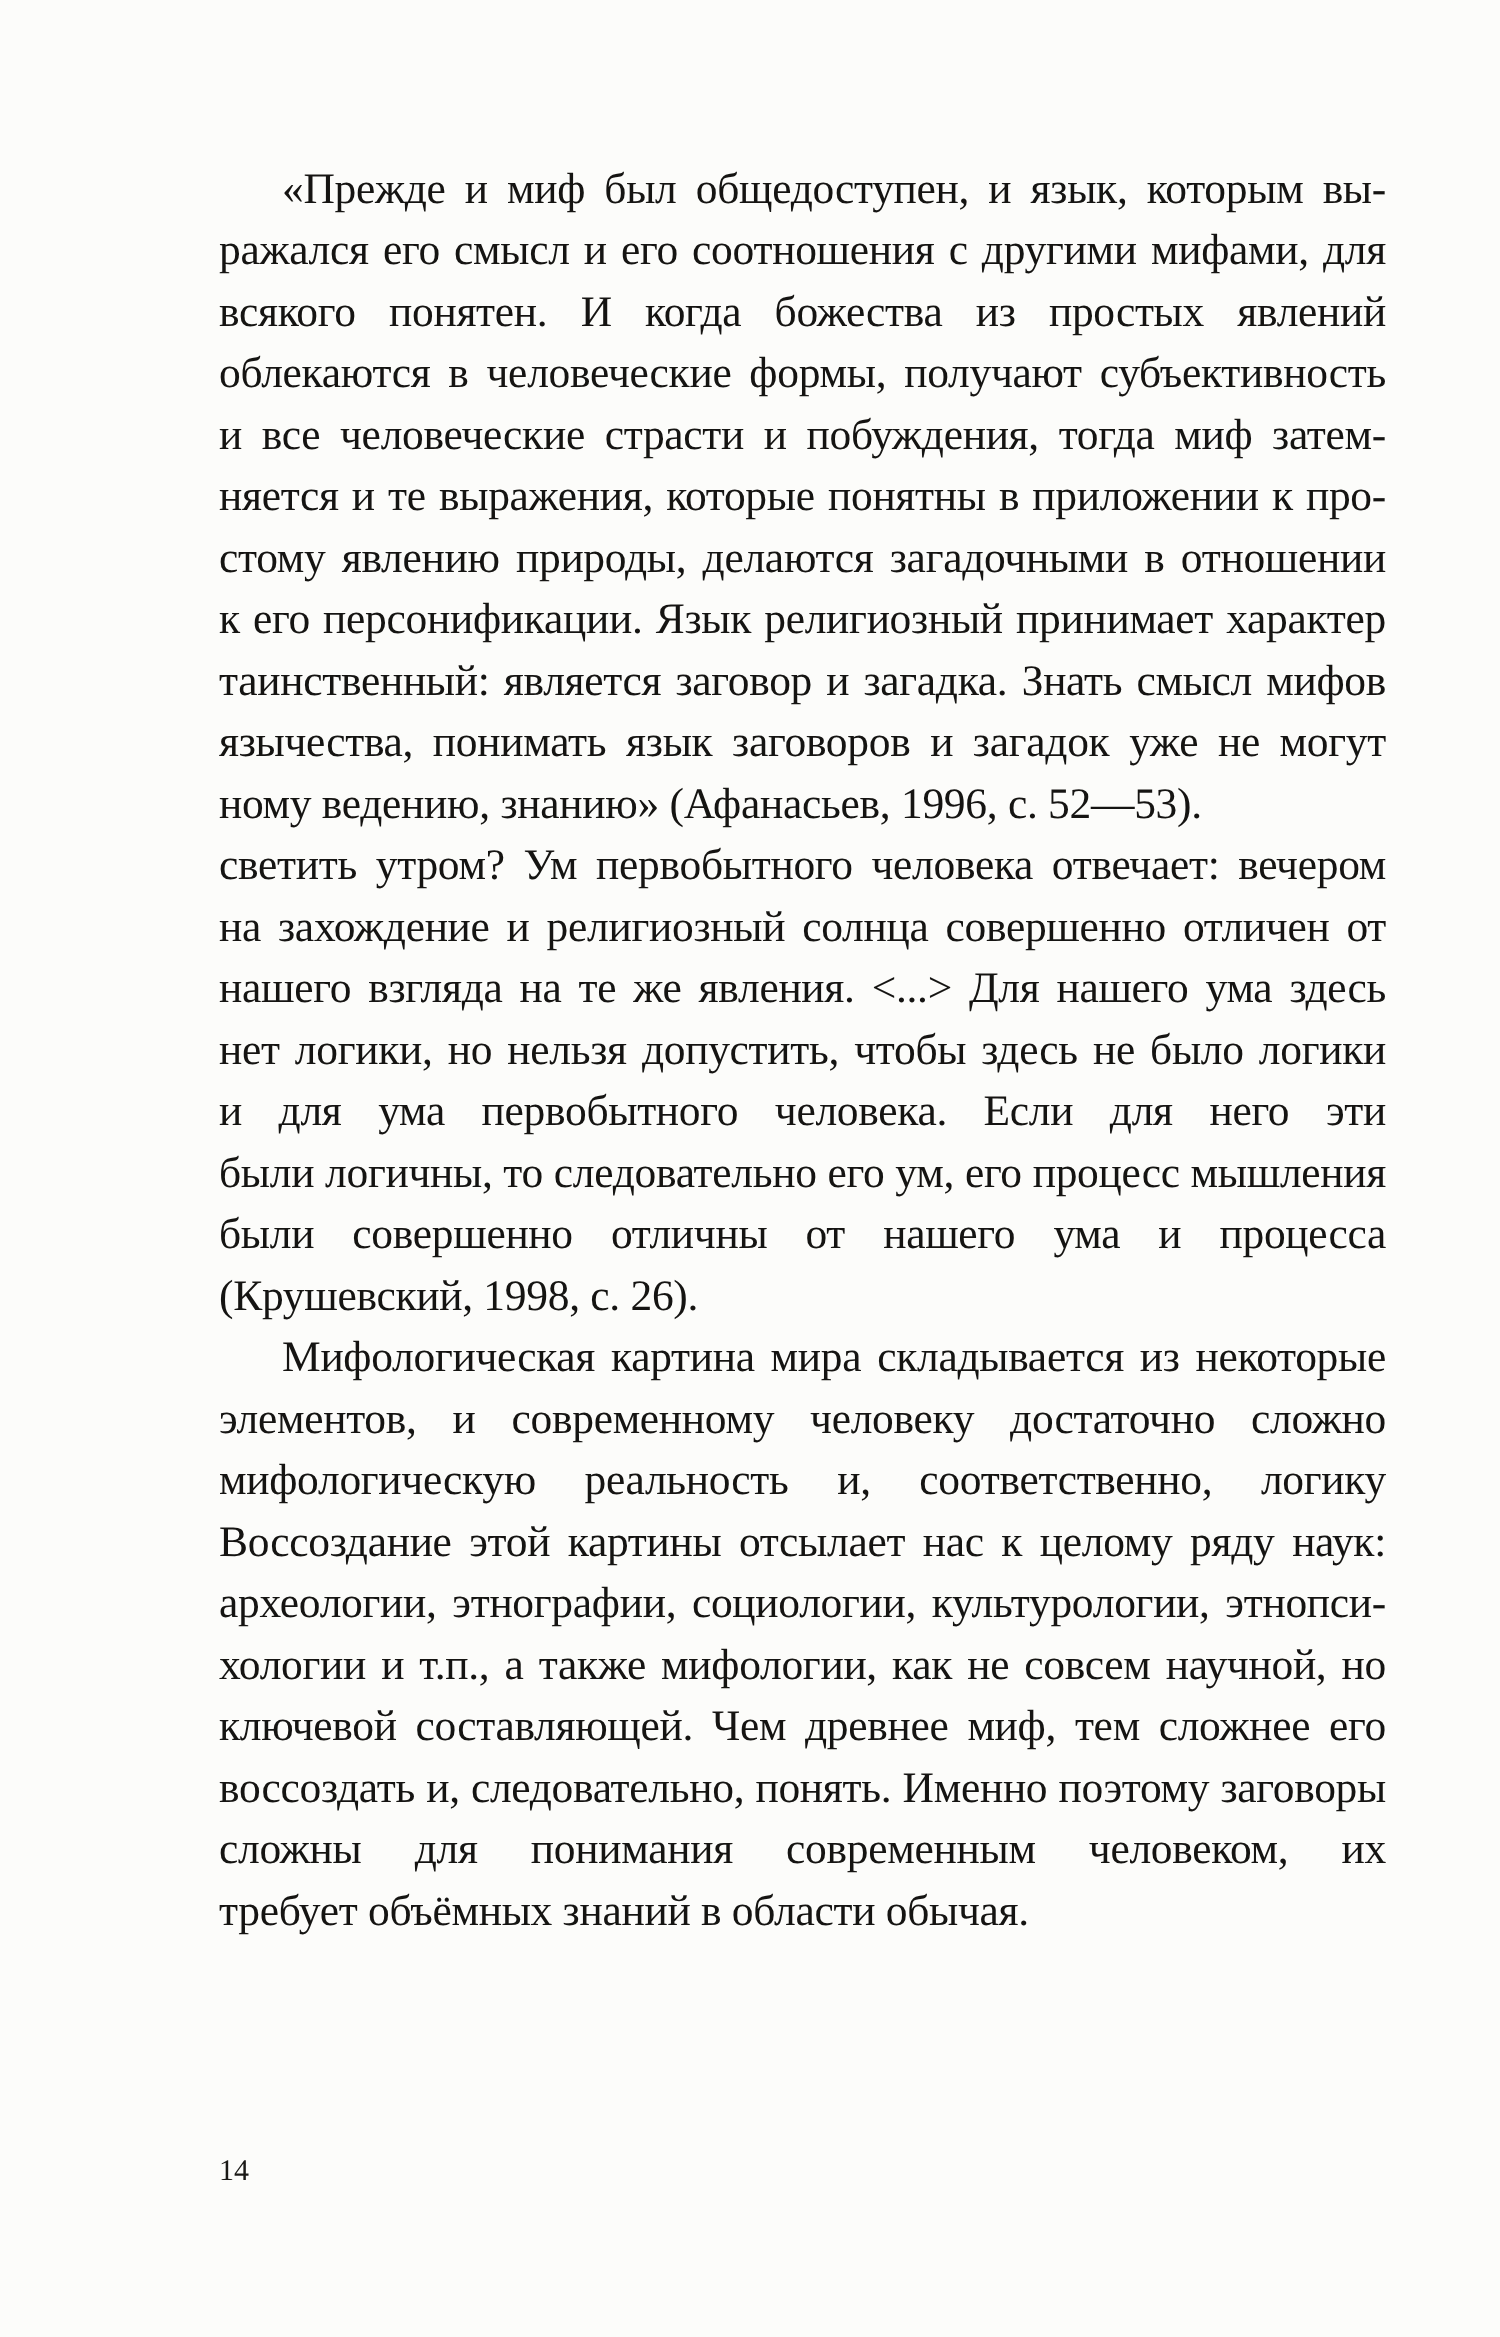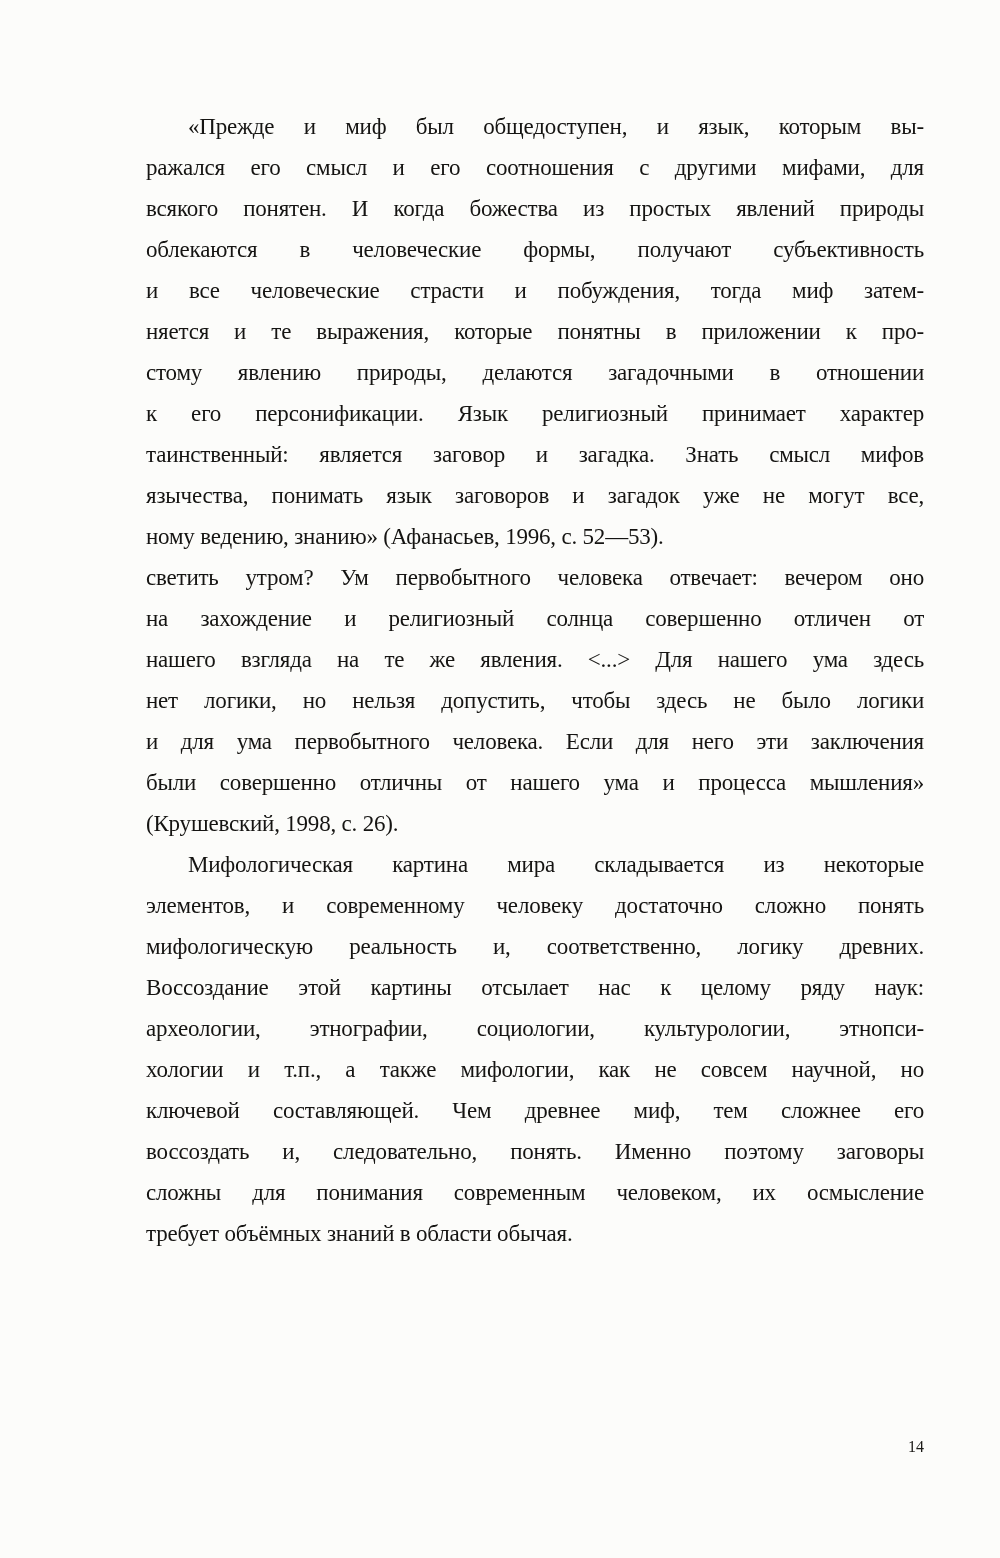--- a/index.html
+++ b/index.html
@@ -21,21 +21,21 @@
     position: absolute;
     left: 146px;
     top: 106px;
     width: 778px;
   }
   .paragraph {
     margin: 0;
     padding: 0;
   }
   .line {
-    font-size: 23px;
+    font-size: 29px;
     line-height: 41px;
     height: 41px;
     overflow: hidden;
     letter-spacing: -0.2px;
     text-align: justify;
     text-align-last: justify;
     -moz-text-align-last: justify;
     white-space: normal;
   }
   .line.first {
@@ -43,22 +43,22 @@
   }
   .line.last {
     text-align-last: left;
     -moz-text-align-last: left;
   }
   .page-number {
     position: absolute;
     left: 146px;
     width: 778px;
     top: 1432px;
-    text-align: right;
-    font-size: 16px;
+    text-align: left;
+    font-size: 20px;
     line-height: 30px;
     color: #1a1916;
   }
 </style>
 </head>
 <body>
 
 <div class="page">
   <div class="text-block" id="paragraphs">
       <div class="paragraph">
@@ -73,20 +73,21 @@
         <div class="line">таинственный: является заговор и загадка. Знать смысл мифов</div>
         <div class="line">язычества, понимать язык заговоров и загадок уже не могут все,</div>
         <div class="line last">ному ведению, знанию» (Афанасьев, 1996, с. 52—53).</div>
       </div>
       <div class="paragraph">
         <div class="line">светить утром? Ум первобытного человека отвечает: вечером оно</div>
         <div class="line">на захождение и религиозный солнца совершенно отличен от</div>
         <div class="line">нашего взгляда на те же явления. &lt;...&gt; Для нашего ума здесь</div>
         <div class="line">нет логики, но нельзя допустить, чтобы здесь не было логики</div>
         <div class="line">и для ума первобытного человека. Если для него эти заключения</div>
+        <div class="line">были логичны, то следовательно его ум, его процесс мышления</div>
         <div class="line">были совершенно отличны от нашего ума и процесса мышления»</div>
         <div class="line last">(Крушевский, 1998, с. 26).</div>
       </div>
       <div class="paragraph">
         <div class="line first">Мифологическая картина мира складывается из некоторые</div>
         <div class="line">элементов, и современному человеку достаточно сложно понять</div>
         <div class="line">мифологическую реальность и, соответственно, логику древних.</div>
         <div class="line">Воссоздание этой картины отсылает нас к целому ряду наук:</div>
         <div class="line">археологии, этнографии, социологии, культурологии, этнопси-</div>
         <div class="line">хологии и т.п., а также мифологии, как не совсем научной, но</div>

